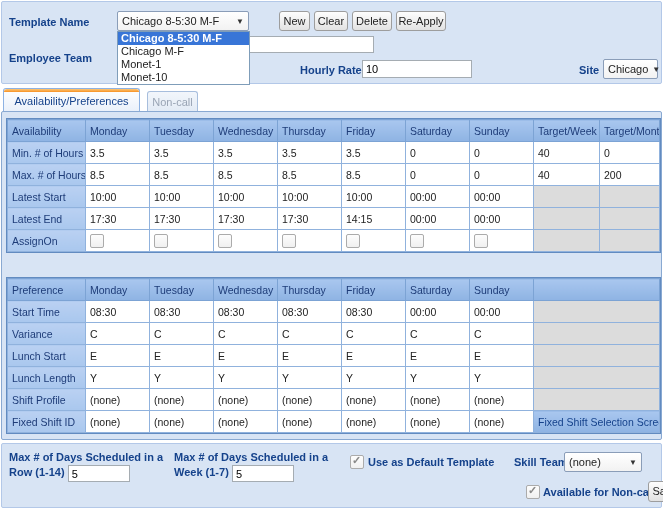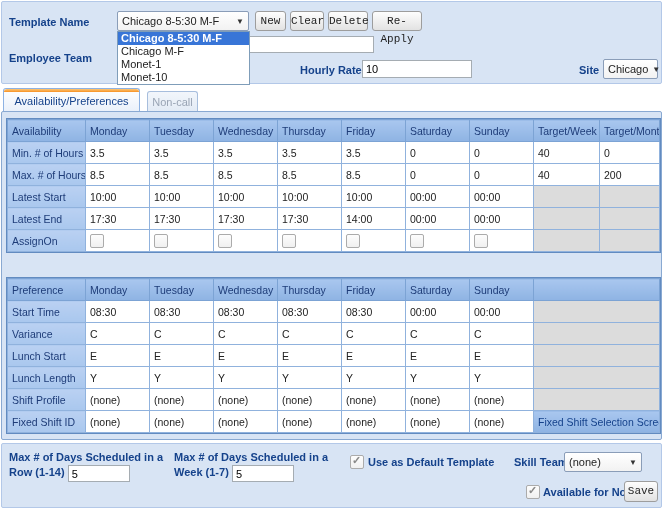--- a/index.html
+++ b/index.html
@@ -1,20 +1,20 @@
 <!DOCTYPE html>
 <html><head>
 <meta charset="utf-8">
 <style>
   html,body{margin:0;padding:0;background:#fff;}
   body{width:663px;height:510px;font-family:"Liberation Sans",sans-serif;font-size:11px;color:#222;position:relative;overflow:hidden;}
   .panel{position:absolute;background:#d8e4f4;border:1px solid #b3c8e8;border-radius:2px;}
   .lbl{position:absolute;font-weight:bold;color:#15428B;white-space:nowrap;}
   input[type=text]{border:1px solid #a5acb2;background:#fff;font-family:"Liberation Sans",sans-serif;font-size:11px;padding:1px 3px;box-sizing:border-box;}
-  .btn{position:absolute;height:20px;background:linear-gradient(#fdfdfd,#e2e2e2);border:1px solid #9d9d9d;border-radius:3px;font-family:Liberation Mono, monospace;font-size:11px;color:#222;text-align:center;line-height:18px;box-sizing:border-box;cursor:pointer;}
+  .btn{position:absolute;height:20px;background:linear-gradient(#fdfdfd,#e2e2e2);border:1px solid #9d9d9d;border-radius:3px;font-family:Liberation Sans, sans-serif;font-size:11px;color:#222;text-align:center;line-height:18px;box-sizing:border-box;cursor:pointer;margin-left:24px;}
   .select{position:absolute;background:linear-gradient(#fff,#f2f2f2);border:1px solid #8a9db8;border-radius:2px;display:flex;align-items:center;justify-content:space-between;padding:0 4px;box-sizing:border-box;cursor:pointer;}
   .select .arrow{font-size:8px;color:#333;margin-left:4px;}
   
   .droplist{position:absolute;left:115px;top:29px;width:133px;background:#fff;border:1px solid #7f9db9;z-index:50;box-sizing:border-box;}
   .droplist .item{height:13px;line-height:13px;padding:0 3px;color:#222;white-space:nowrap;overflow:hidden;cursor:pointer;}
   .droplist .item.selected{background:#3875d7;color:#fff;font-weight:bold;}
   
   .tab{position:absolute;box-sizing:border-box;text-align:center;cursor:pointer;}
   .tab.active{left:3px;top:88px;width:137px;height:24px;background:linear-gradient(#ffffff,#e9f0fa);border:1px solid #8db2e3;border-bottom:none;border-radius:3px 3px 0 0;color:#15428B;line-height:24px;}
   .tab.active::before{content:"";position:absolute;left:0;top:0;width:100%;height:3px;background:linear-gradient(#fdc776,#f79123);border-radius:3px 3px 0 0;}
@@ -133,21 +133,21 @@
           <td class="cell">00:00</td>
           <td class="disabled"></td>
           <td class="disabled"></td>
         </tr>
         <tr>
           <td class="rowlabel">Latest End</td>
           <td class="cell">17:30</td>
           <td class="cell">17:30</td>
           <td class="cell">17:30</td>
           <td class="cell">17:30</td>
-          <td class="cell">14:00</td>
+          <td class="cell">14:15</td>
           <td class="cell">00:00</td>
           <td class="cell">00:00</td>
           <td class="disabled"></td>
           <td class="disabled"></td>
         </tr>
         <tr>
           <td class="rowlabel">AssignOn</td>
           <td class="cell"><span class="cb"></span></td>
           <td class="cell"><span class="cb"></span></td>
           <td class="cell"><span class="cb"></span></td>

